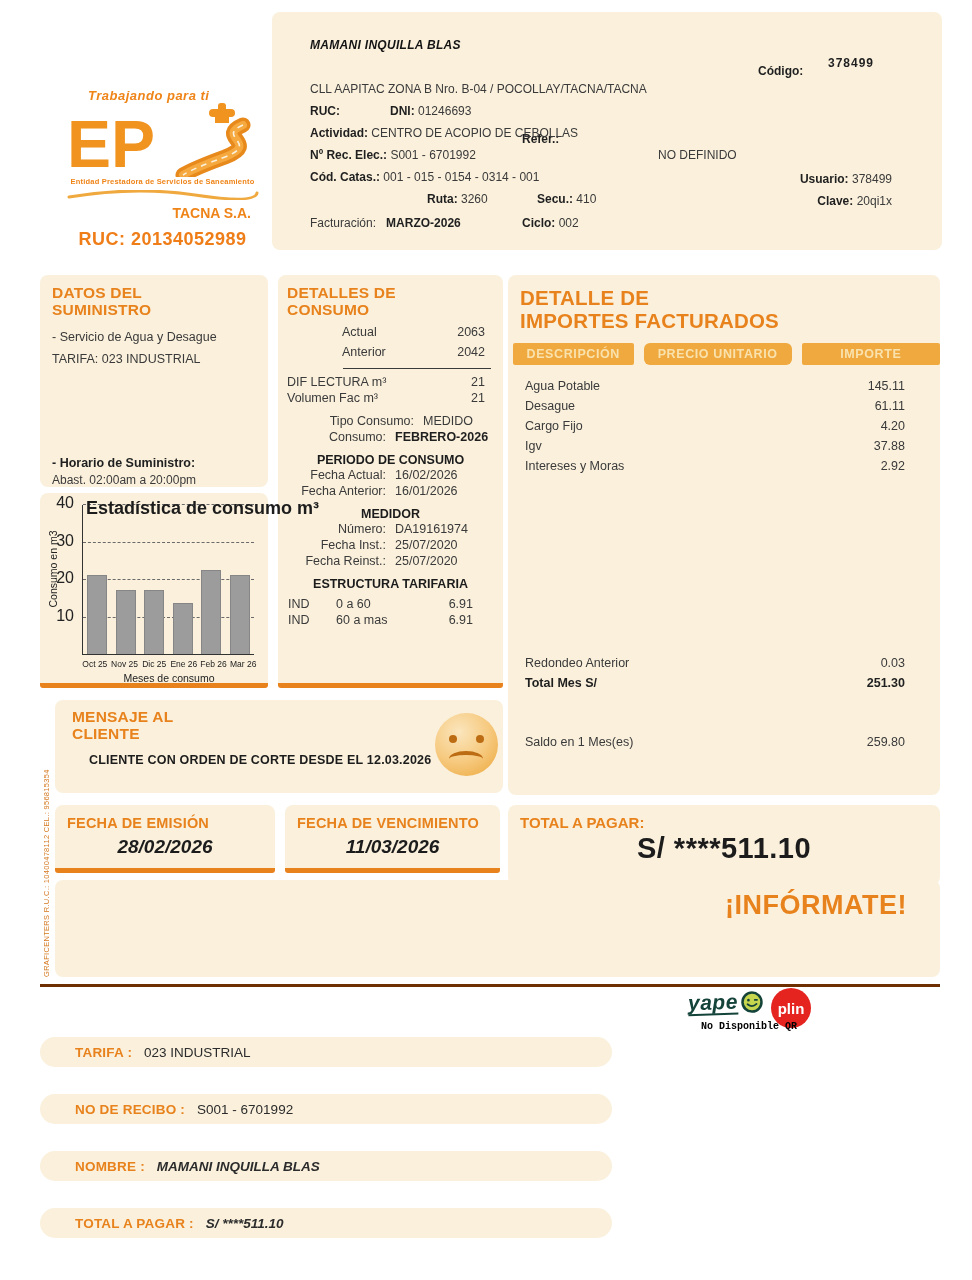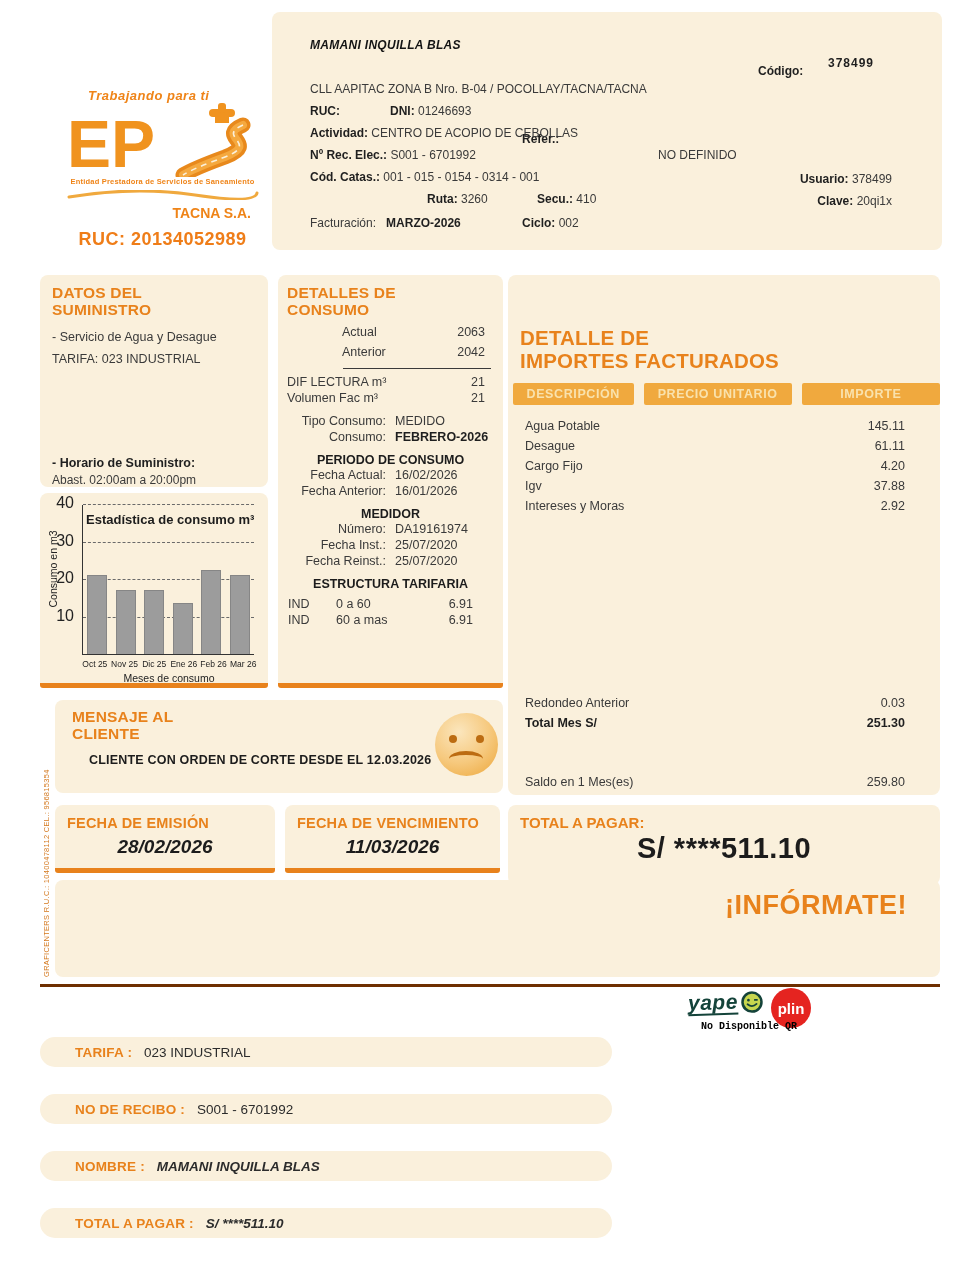--- a/index.html
+++ b/index.html
@@ -30,21 +30,21 @@
   .supply-box { left:40px; top:275px; width:228px; height:212px; padding:10px 12px; }
   .supply-box .line { font-size:12.5px; margin-top:8px; }
 
   
   .chart-box { left:40px; top:493px; width:228px; height:195px; border-bottom:5px solid #e8821c; border-radius:8px 8px 3px 3px; }
   .plot { position:absolute; left:42px; top:12px; width:172px; height:150px; border-left:1.5px solid #333; border-bottom:1.5px solid #333; display:flex; align-items:flex-end; justify-content:space-around; }
   .gridline { position:absolute; left:0; width:100%; border-top:1px dashed #6a6a6a; height:0; }
   .bar { width:20px; background:#9c9c9c; border:1px solid #868686; border-bottom:none; z-index:2; }
   .ytick-strip { position:absolute; left:6px; top:12px; width:32px; height:150px; }
   .ytick { position:absolute; right:4px; font-size:16px; color:#222; }
-  .chart-title { position:absolute; left:46px; top:19px; font-size:13px; font-weight:bold; color:#1c1c1c; z-index:3; white-space:nowrap; }
+  .chart-title { position:absolute; left:46px; top:5px; font-size:18px; font-weight:bold; color:#1c1c1c; z-index:3; white-space:nowrap; }
   .chart-ylab { position:absolute; left:-27px; top:70px; font-size:10.5px; color:#222; transform:rotate(-90deg); width:80px; text-align:center; }
   .xlabels { position:absolute; left:40px; top:166px; width:178px; display:flex; }
   .xlabels span { flex:1; font-size:8.5px; text-align:center; white-space:nowrap; color:#222; }
   .chart-xlab { position:absolute; left:40px; top:179px; width:178px; text-align:center; font-size:10.5px; color:#222; }
 
   
   .consum-box { left:278px; top:275px; width:225px; height:413px; padding:10px 0 0 0; border-bottom:5px solid #e8821c; border-radius:8px 8px 3px 3px; }
   .consum-box .sec-title { padding-left:9px; }
   .row-sb { display:flex; justify-content:space-between; font-size:12.5px; line-height:15px; }
   .reading { padding:0 18px 0 64px; margin-top:7px; }
@@ -52,24 +52,24 @@
   .difrow { padding:0 18px 0 9px; margin-top:1px; }
   .kv { display:flex; font-size:12.5px; line-height:15px; margin-top:1px; }
   .kv .k { width:108px; text-align:right; }
   .kv .v { margin-left:9px; }
   .mid-title { text-align:center; font-weight:bold; color:#1c1c1c; font-size:12.5px; margin-top:8px; }
   .tariff-row { display:flex; font-size:12.5px; line-height:16px; padding:0 30px 0 10px; }
   .tariff-row .c1 { width:48px; } .tariff-row .c2 { flex:1; } .tariff-row .c3 { text-align:right; }
 
   
   .charges-box { left:508px; top:275px; width:432px; height:520px; }
-  .charges-title { color:#e8821c; font-weight:bold; font-size:20.5px; line-height:1.1; padding:12px 8px 0 12px; letter-spacing:.2px;margin-top:40px; }
+  .charges-title { color:#e8821c; font-weight:bold; font-size:20.5px; line-height:1.1; padding:12px 8px 0 12px; letter-spacing:.2px; }
   .chips { display:flex; gap:10px; margin:11px 0 0 5px; }
   .chip { height:22px; background:#f0a93e; color:#f9e2ad; font-weight:bold; font-size:12.5px; display:flex; align-items:center; justify-content:center; border-radius:2px; letter-spacing:.6px; }
-  .chip.c1 { width:122px; } .chip.c2 { width:150px; } .chip.c3 { width:140px; }
+  .chip.c1 { width:122px; } .chip.c2 { width:150px;border-radius:6px; } .chip.c3 { width:140px; }
   .charge-rows { margin-top:11px; }
   .charge-row, .misc-row { display:flex; justify-content:space-between; font-size:12.5px; line-height:20px; padding:0 35px 0 17px;gap:40px; }
   .misc-block { margin-top:177px; }
   .saldo-block { margin-top:39px; }
 
   
   .msg-box { left:55px; top:700px; width:448px; height:93px; }
   .msg-title { padding:9px 0 0 17px; }
   .msg-body { padding:11px 0 0 34px; font-size:12.5px; font-weight:bold; color:#1c1c1c; letter-spacing:.2px; }
   .sadface { position:absolute; right:5px; top:13px; width:63px; height:63px; border-radius:50%;
@@ -221,21 +221,21 @@
       </div>
     <div class="read-sep"></div>
     <div class="row-sb difrow">
         <span>DIF LECTURA m³</span>
         <span>21</span>
       </div>
     <div class="row-sb difrow">
         <span>Volumen Fac m³</span>
         <span>21</span>
       </div>
-    <div class="kv" style="margin-top:8px;">
+    <div class="kv" style="margin-top:8px;padding-left:28px;">
         <span class="k">Tipo Consumo:</span>
         <span class="v">MEDIDO</span>
       </div>
     <div class="kv">
         <span class="k">Consumo:</span>
         <span class="v b">FEBRERO-2026</span>
       </div>
     <div class="mid-title">PERIODO DE CONSUMO</div>
     <div class="kv">
         <span class="k">Fecha Actual:</span>

